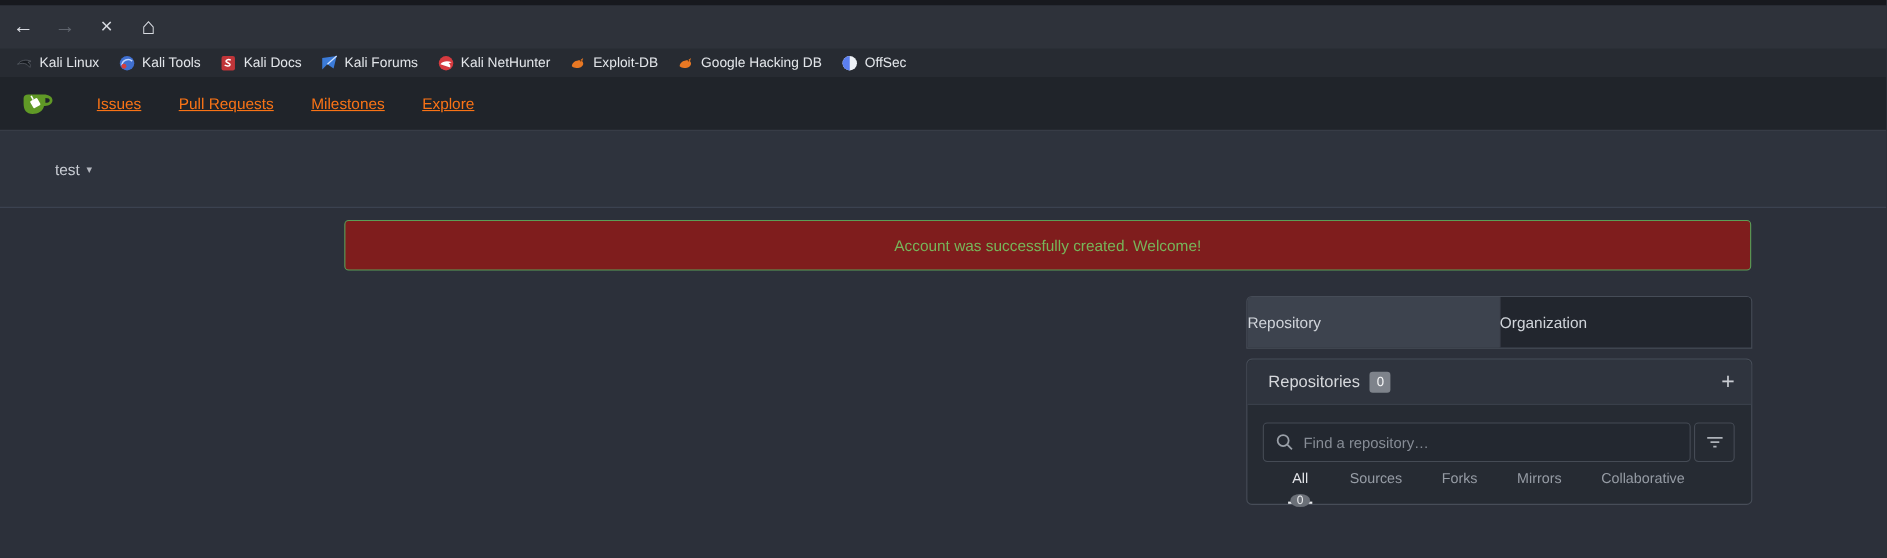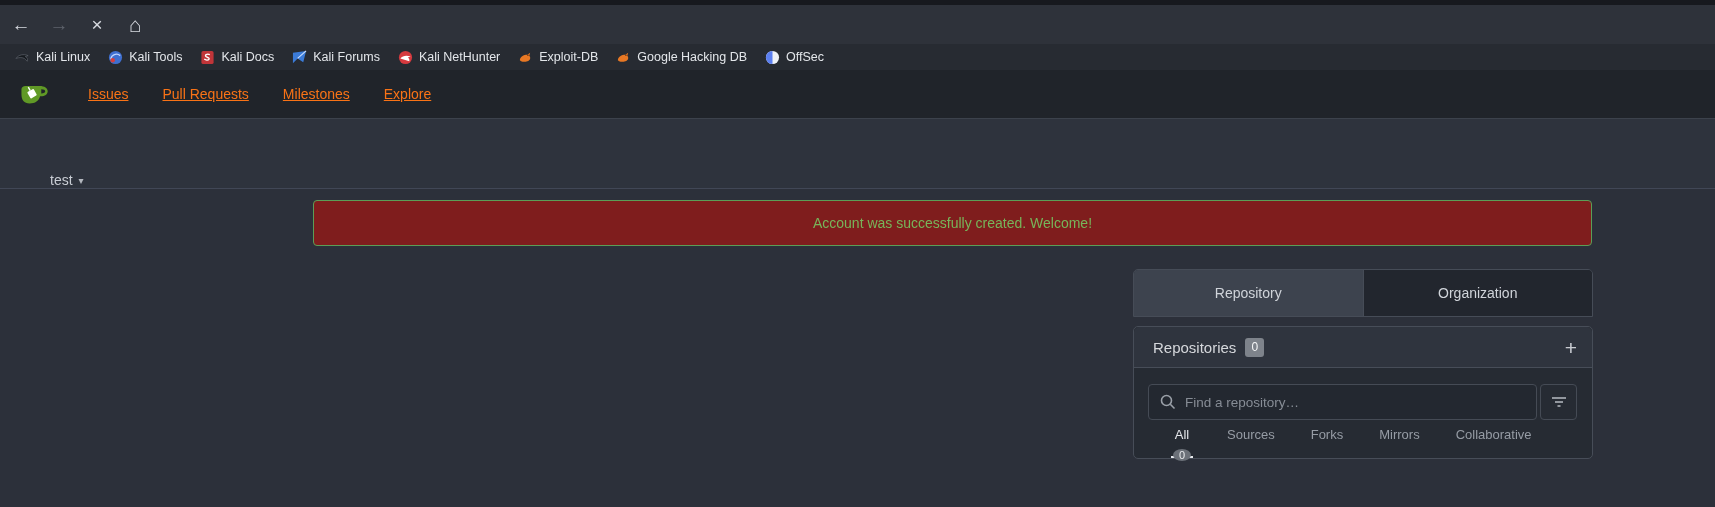--- a/index.html
+++ b/index.html
@@ -56,41 +56,41 @@
   .gitea-logo { width:31px; height:31px; margin-right:22px; }
   .nav-item {
     color:#f97316; font-size:14px; padding:0 17px;
     height:100%; display:flex; align-items:center;text-decoration:underline;
   }
 
   
   .sub-header {
     height:70px; background:#2e333d;
     border-bottom:1px solid #414756;
-    display:flex; align-items:flex-end; padding-left:50px;
+    display:flex; align-items:center; padding-left:50px;
   }
   .user-dd { color:#c9cdd4; font-size:14px; display:flex; align-items:center; gap:6px; }
   .caret { font-size:10px; color:#b4b8bf; }
 
   
   .content { position:relative; height:317px; background:#2c303a; }
 
   .alert {
     position:absolute; left:313px; width:1279px; top:11px; height:46px;
     background:#7f1d1d; border:1px solid #5b9e57; border-radius:4px;
     display:flex; align-items:center; justify-content:center;
     color:#77b55a; font-size:14px;
   }
 
   .tab-row {
     position:absolute; left:1133px; top:80px; width:460px; height:48px;
     display:flex; border:1px solid #464c57; border-radius:5px 5px 0 0; overflow:hidden;
   }
   .tab {
-    flex:1; display:flex; align-items:center; justify-content:center;
+    flex:1; display:flex; align-items:center; 
     font-size:14px; color:#d0d4da; background:#22262e;
   }
   .tab.active { background:#3d434e; }
   .tab + .tab { border-left:1px solid #464c57; }
 
   .panel {
     position:absolute; left:1133px; top:137px; width:460px; height:133px;
     border:1px solid #474d58; border-radius:5px;
     background:#262b33;
   }

